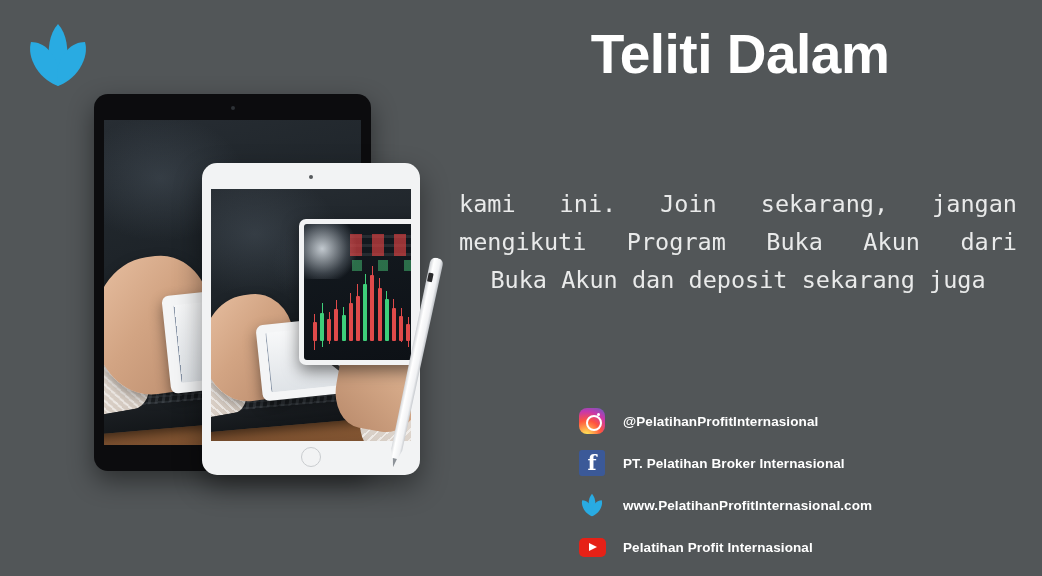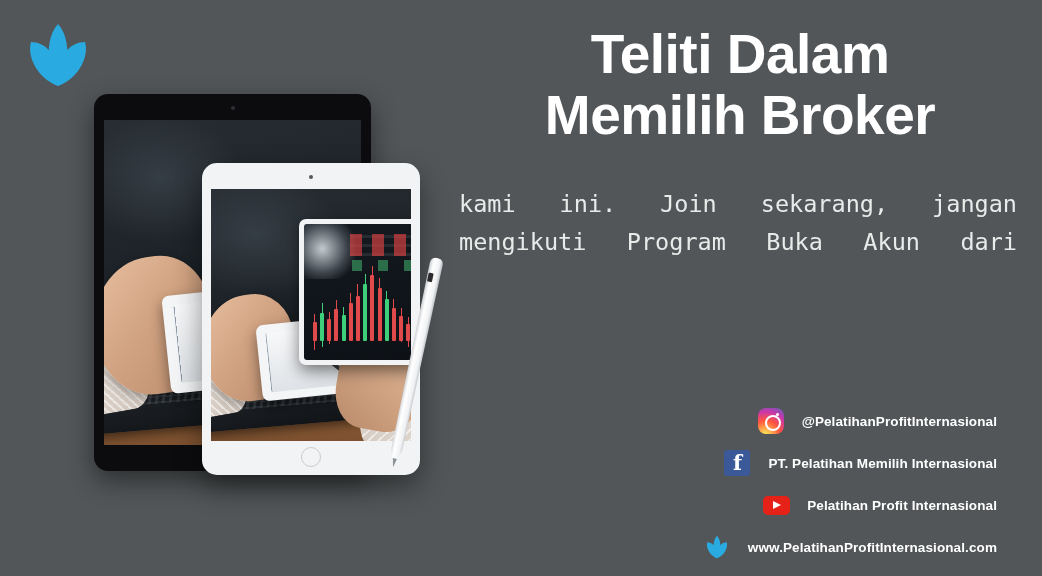--- a/index.html
+++ b/index.html
@@ -299,21 +299,20 @@
   #social-list {
     position: absolute;
     left: 577px;
     top: 400px;
     width: 420px;
   }
   .social-row {
     display: flex;
     align-items: center;
     height: 42px;
-    justify-content: flex-end;
   }
   .social-row .ico {
     width: 30px;
     height: 30px;
     flex: 0 0 30px;
     display: flex;
     align-items: center;
     justify-content: center;
   }
   .social-row .txt {
@@ -489,58 +488,58 @@
         </linearGradient>
       </defs>
       <path d="M7.5 0 C11.6 0 14 2.6 14 6 L13 196 L7.5 214 L2 196 L1 6 C1 2.6 3.4 0 7.5 0 Z" fill="url(#pg)"></path>
       <rect x="2" y="16" width="5" height="9" rx="1.2" fill="#2b2b2d"></rect>
       <path d="M7.5 214 L5.4 205 L9.6 205 Z" fill="#8d9298"></path>
     </svg>
   </div>
 
   <div id="headline">
     <div>Teliti Dalam</div>
-    <div>Memilih Broker</div>
   </div>
 
   <div id="body-copy">
     <div>kami ini. Join sekarang, jangan</div>
     <div>mengikuti Program Buka Akun dari</div>
+    <div class="last">Buka Akun dan deposit sekarang juga</div>
   </div>
 
   <div id="social-list">
 
     <div class="social-row">
       <span class="ico">
         <span class="ig-sq"></span>
       </span>
       <span class="txt">@PelatihanProfitInternasional</span>
     </div>
 
     <div class="social-row">
       <span class="ico">
         <span class="fb-sq">f</span>
       </span>
-      <span class="txt">PT. Pelatihan Memilih Internasional</span>
-    </div>
-
-    <div class="social-row">
-      <span class="ico">
-        <span class="yt-sq"></span>
-      </span>
-      <span class="txt">Pelatihan Profit Internasional</span>
+      <span class="txt">PT. Pelatihan Broker Internasional</span>
     </div>
 
     <div class="social-row">
       <span class="ico">
         <svg viewBox="0 0 72 66" width="26" height="24">
           <g fill="#29ABE2">
             <path d="M36 2 C45 12 47 28 44 44 C41 56 38 61 36 64 C34 61 31 56 28 44 C25 28 27 12 36 2 Z"></path>
             <path d="M9 20 C22 20 33 31 36 46 C37 53 37 60 36 64 C30 62 20 56 14 46 C8 36 7 27 9 20 Z"></path>
             <path d="M63 20 C50 20 39 31 36 46 C35 53 35 60 36 64 C42 62 52 56 58 46 C64 36 65 27 63 20 Z"></path>
           </g>
         </svg>
       </span>
       <span class="txt">www.PelatihanProfitInternasional.com</span>
     </div>
 
+    <div class="social-row">
+      <span class="ico">
+        <span class="yt-sq"></span>
+      </span>
+      <span class="txt">Pelatihan Profit Internasional</span>
+    </div>
+
   </div>
 </div>
 
 </body></html>

